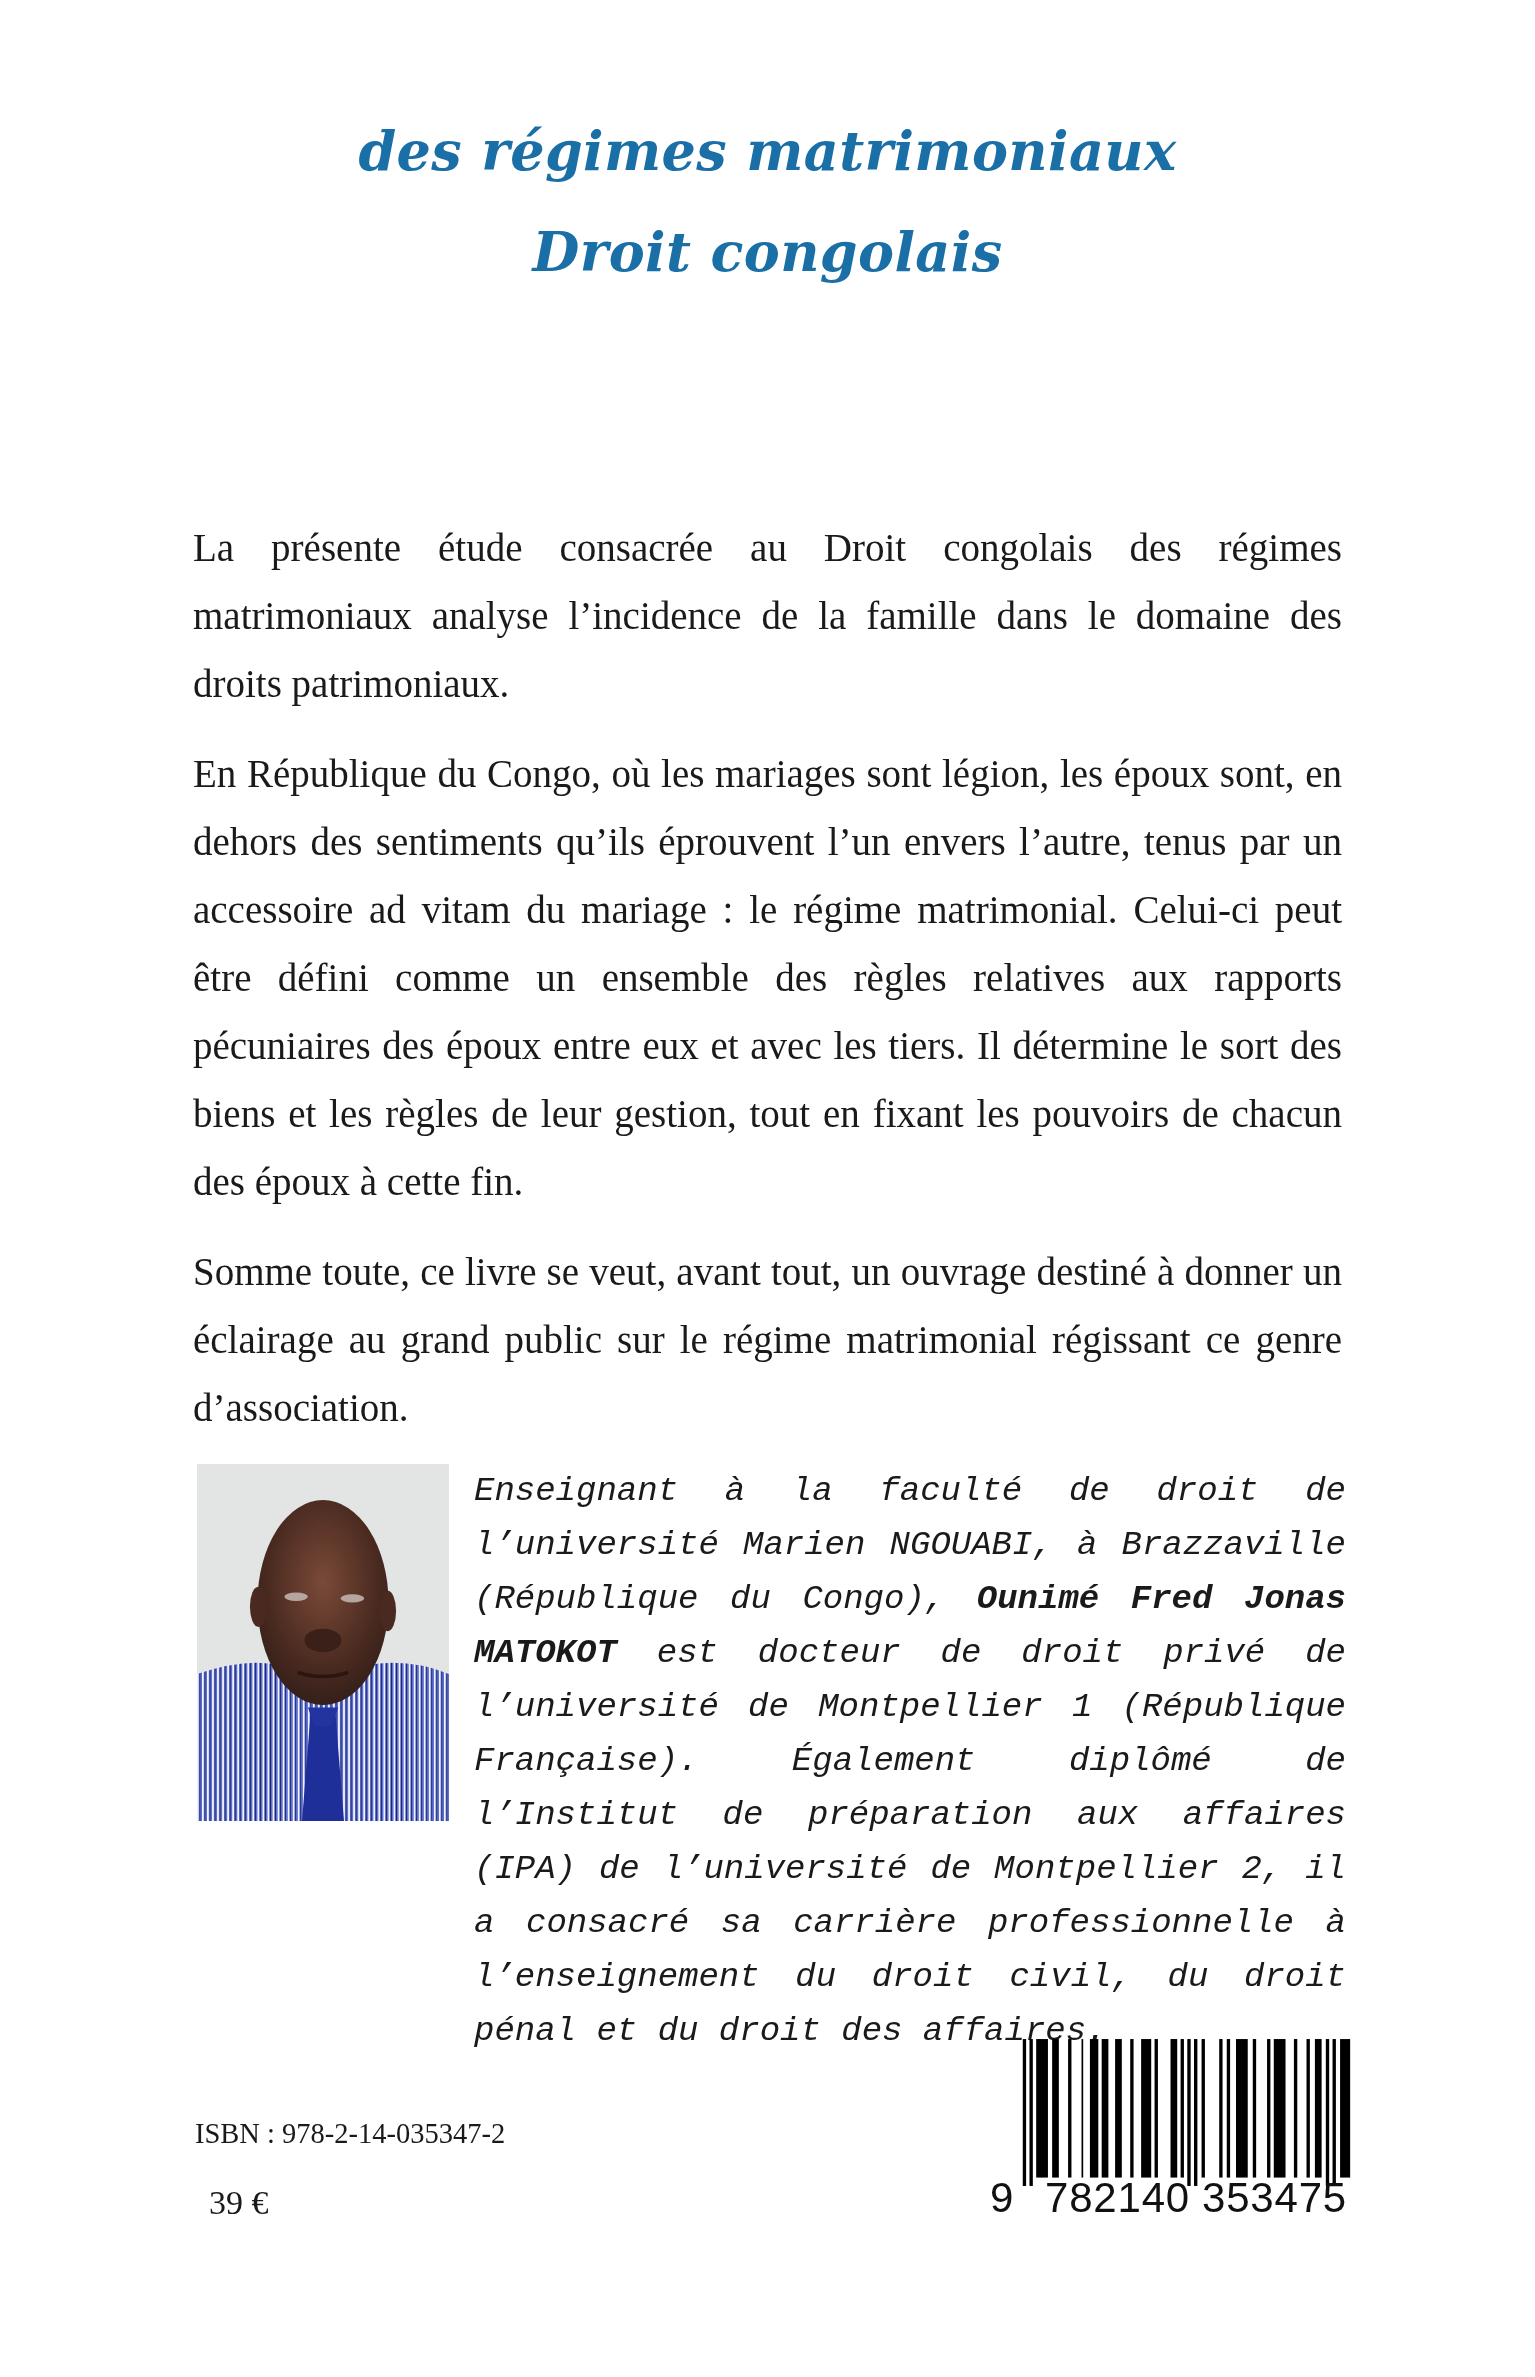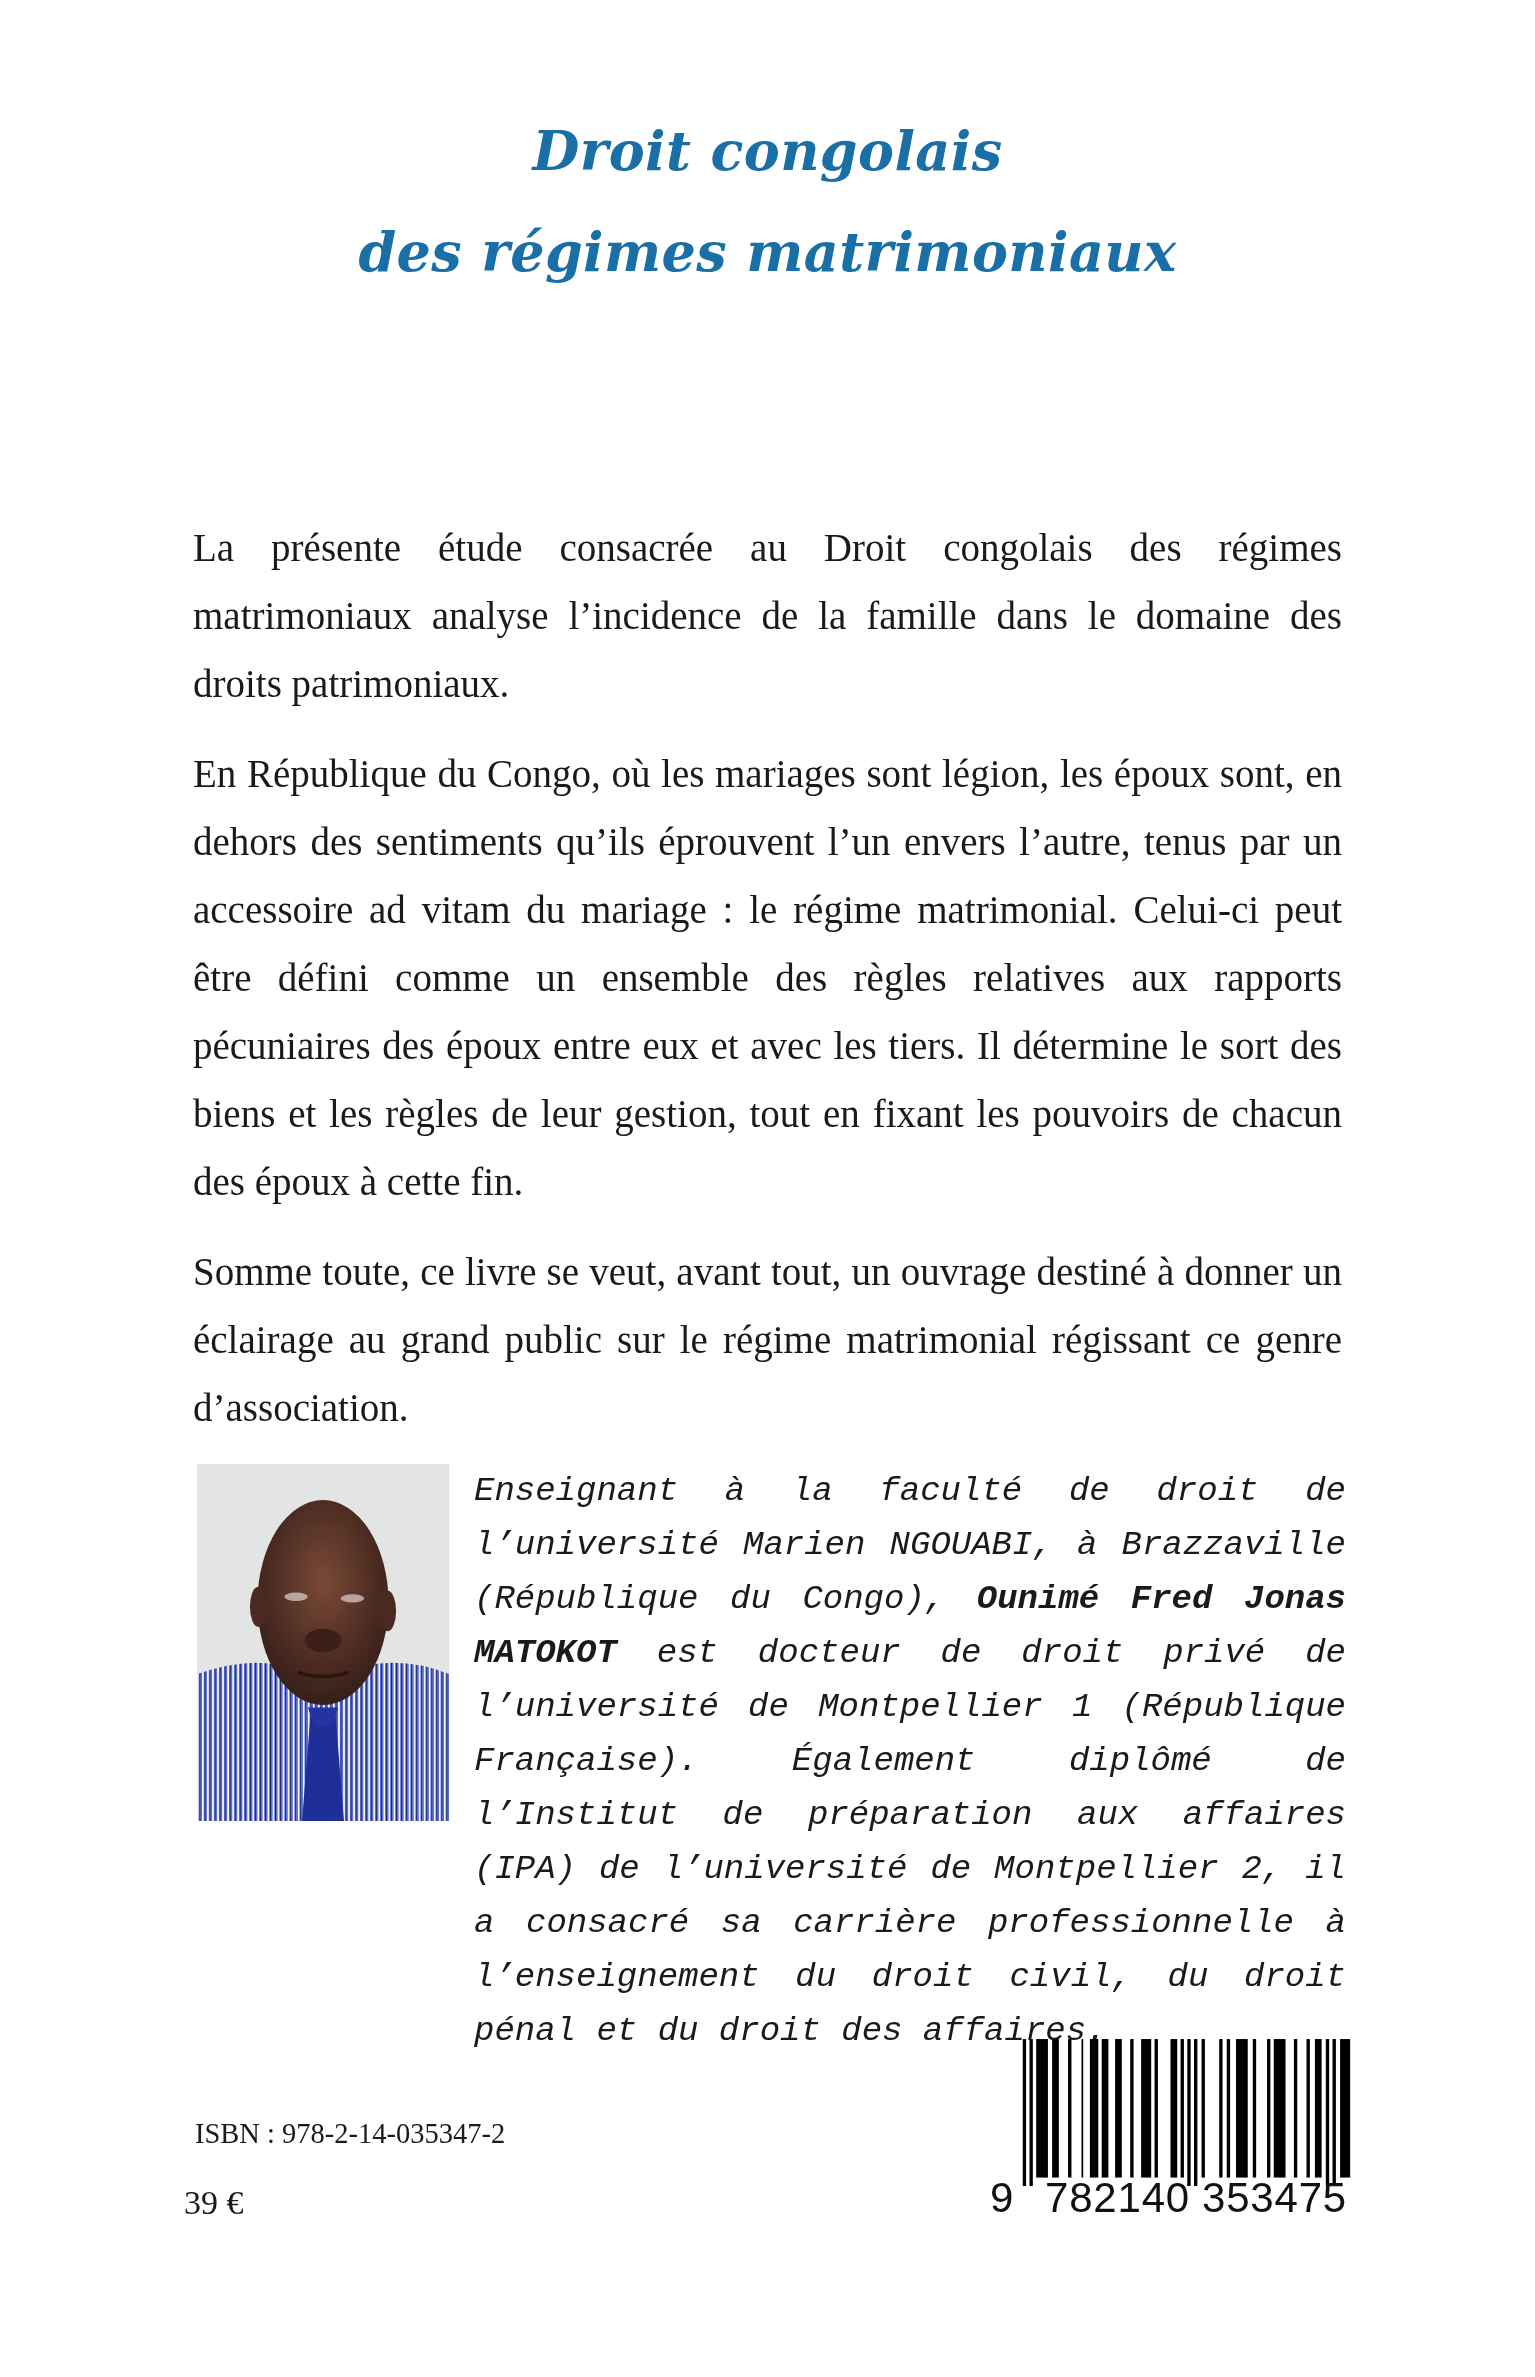--- a/index.html
+++ b/index.html
@@ -14,32 +14,32 @@
                font-size:39px; line-height:68px; text-align:justify; }
   .body-text p { margin:0 0 22px 0; }
   .author-section { position:absolute; left:197px; top:1464px; width:1149px; height:369px;font-family:Liberation Mono, monospace; }
   .author-photo { position:absolute; left:0; top:0; width:252px; height:357px; overflow:hidden;
                   background:#e4e6e6; }
   .author-bio { position:absolute; left:277px; top:0; width:872px; font-style:italic;
                 font-size:34px; line-height:54px; text-align:justify; }
   .author-bio p { margin:0; }
   .author-bio b { font-weight:bold; }
   .isbn { position:absolute; left:195px; top:2118px; font-size:28.5px; }
-  .price { position:absolute; left:184px; top:2184px; font-size:34px; }
+  .price { position:absolute; left:209px; top:2184px; font-size:34px; }
   .barcode { position:absolute; left:1011px; top:2039px; width:340px; height:168px; }
   .barcode-digits { position:absolute; left:990px; top:2174px; width:361px; height:50px;
                     font-family:"Liberation Sans", sans-serif; font-size:42px; color:#111; }
   .barcode-digits span { position:absolute; top:0; }
 </style>
 </head>
 <body>
 
 <div class="title-block">
+  <div class="title-line" style="color:#1a6fa6">des régimes matrimoniaux</div>
   <div class="title-line" style="color:#1a6fa6">Droit congolais</div>
-  <div class="title-line" style="color:#1a6fa6">des régimes matrimoniaux</div>
 </div>
 
 <div class="body-text">
   <p>La présente étude consacrée au Droit congolais des régimes matrimoniaux analyse l’incidence de la famille dans le domaine des droits patrimoniaux.</p>
   <p>En République du Congo, où les mariages sont légion, les époux sont, en dehors des sentiments qu’ils éprouvent l’un envers l’autre, tenus par un accessoire ad vitam du mariage : le régime matrimonial. Celui-ci peut être défini comme un ensemble des règles relatives aux rapports pécuniaires des époux entre eux et avec les tiers. Il détermine le sort des biens et les règles de leur gestion, tout en fixant les pouvoirs de chacun des époux à cette fin.</p>
   <p>Somme toute, ce livre se veut, avant tout, un ouvrage destiné à donner un éclairage au grand public sur le régime matrimonial régissant ce genre d’association.</p>
 </div>
 
 <div class="author-section">
   <div class="author-photo" title="Portrait of the author in a blue striped shirt and dark blue tie">

